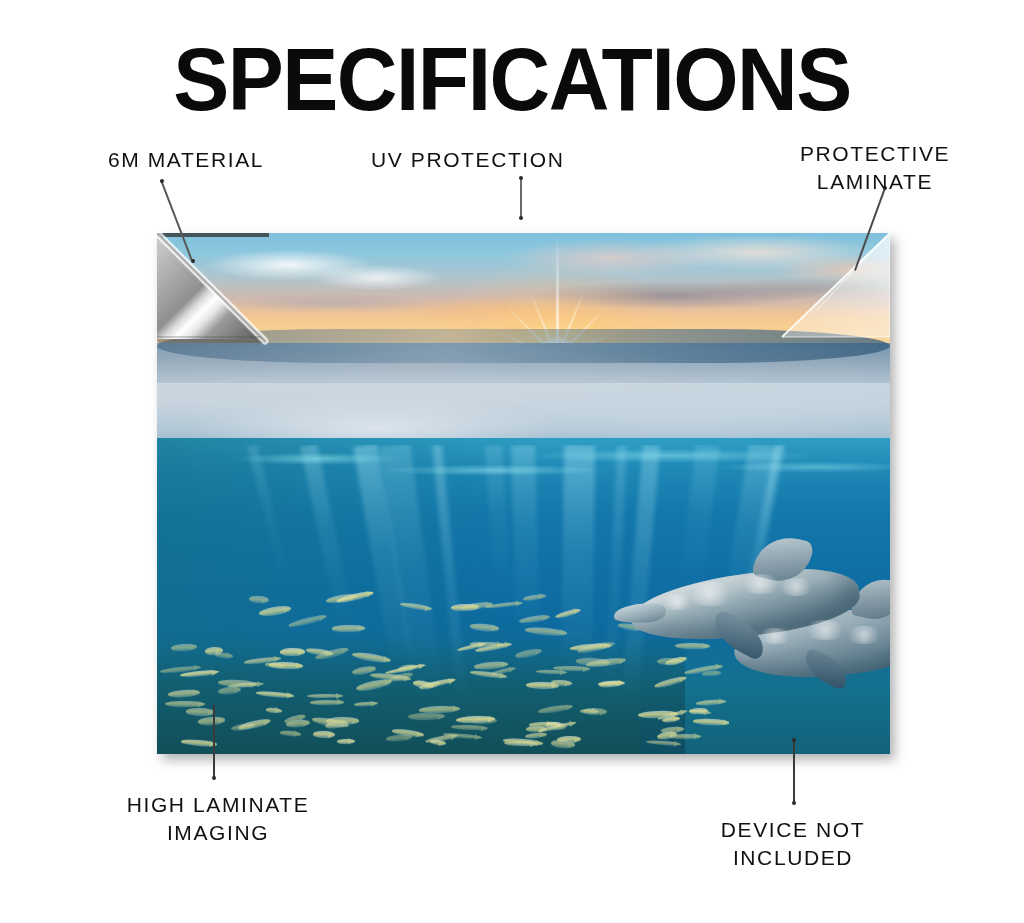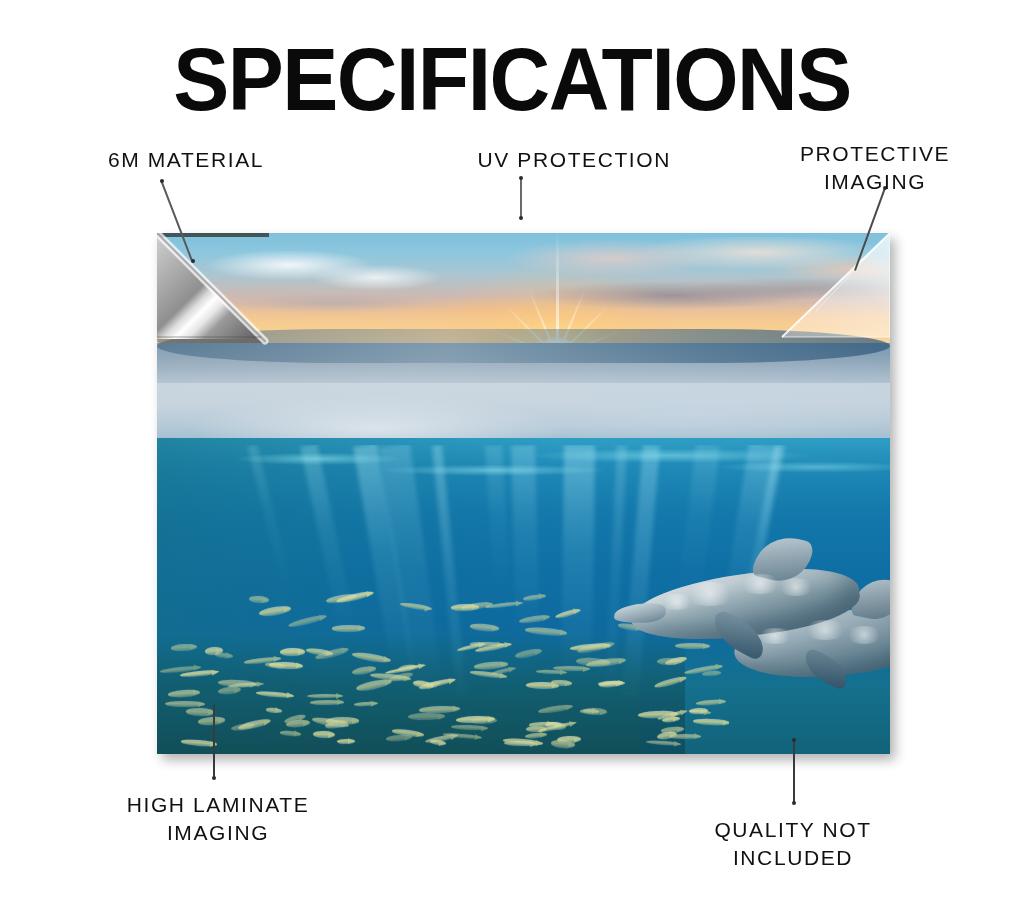--- a/index.html
+++ b/index.html
@@ -40,21 +40,21 @@
     font-family: "Liberation Sans", sans-serif;
     font-weight: 400;
     font-size: 21px;
     line-height: 28px;
     letter-spacing: 1.6px;
     color: #111111;
     text-align: center;
     white-space: pre-line;
   }
   #label-3m-material     { left: 36px;  top: 146px; width: 300px; text-align: center; }
-  #label-uv-protection   { left: 371px; top: 146px; width: 300px; text-align: right; }
+  #label-uv-protection   { left: 371px; top: 146px; width: 300px; text-align: left; }
   #label-protective-lam  { left: 740px; top: 140px; width: 270px; text-align: center; }
   #label-high-quality    { left: 46px;  top: 791px; width: 344px; text-align: center; }
   #label-device-not-inc  { left: 643px; top: 816px; width: 300px; text-align: center; }
 
   
   .leader {
     position: absolute;
     background: #5f5f5f;
   }
   .leader-dot {
@@ -682,19 +682,19 @@
 
 <div class="leader" id="leader-device-not"></div>
 <div class="leader-dot" id="leader-dot-dn-top"></div>
 <div class="leader-dot" id="leader-dot-dn-end"></div>
 
 <div class="callout-label" id="label-3m-material">6M MATERIAL</div>
 
 <div class="callout-label" id="label-uv-protection">UV PROTECTION</div>
 
 <div class="callout-label" id="label-protective-lam">PROTECTIVE
-IMAGING</div>
+LAMINATE</div>
 
 <div class="callout-label" id="label-high-quality">HIGH LAMINATE
 IMAGING</div>
 
-<div class="callout-label" id="label-device-not-inc">QUALITY NOT
+<div class="callout-label" id="label-device-not-inc">DEVICE NOT
 INCLUDED</div>
 
 </body></html>

